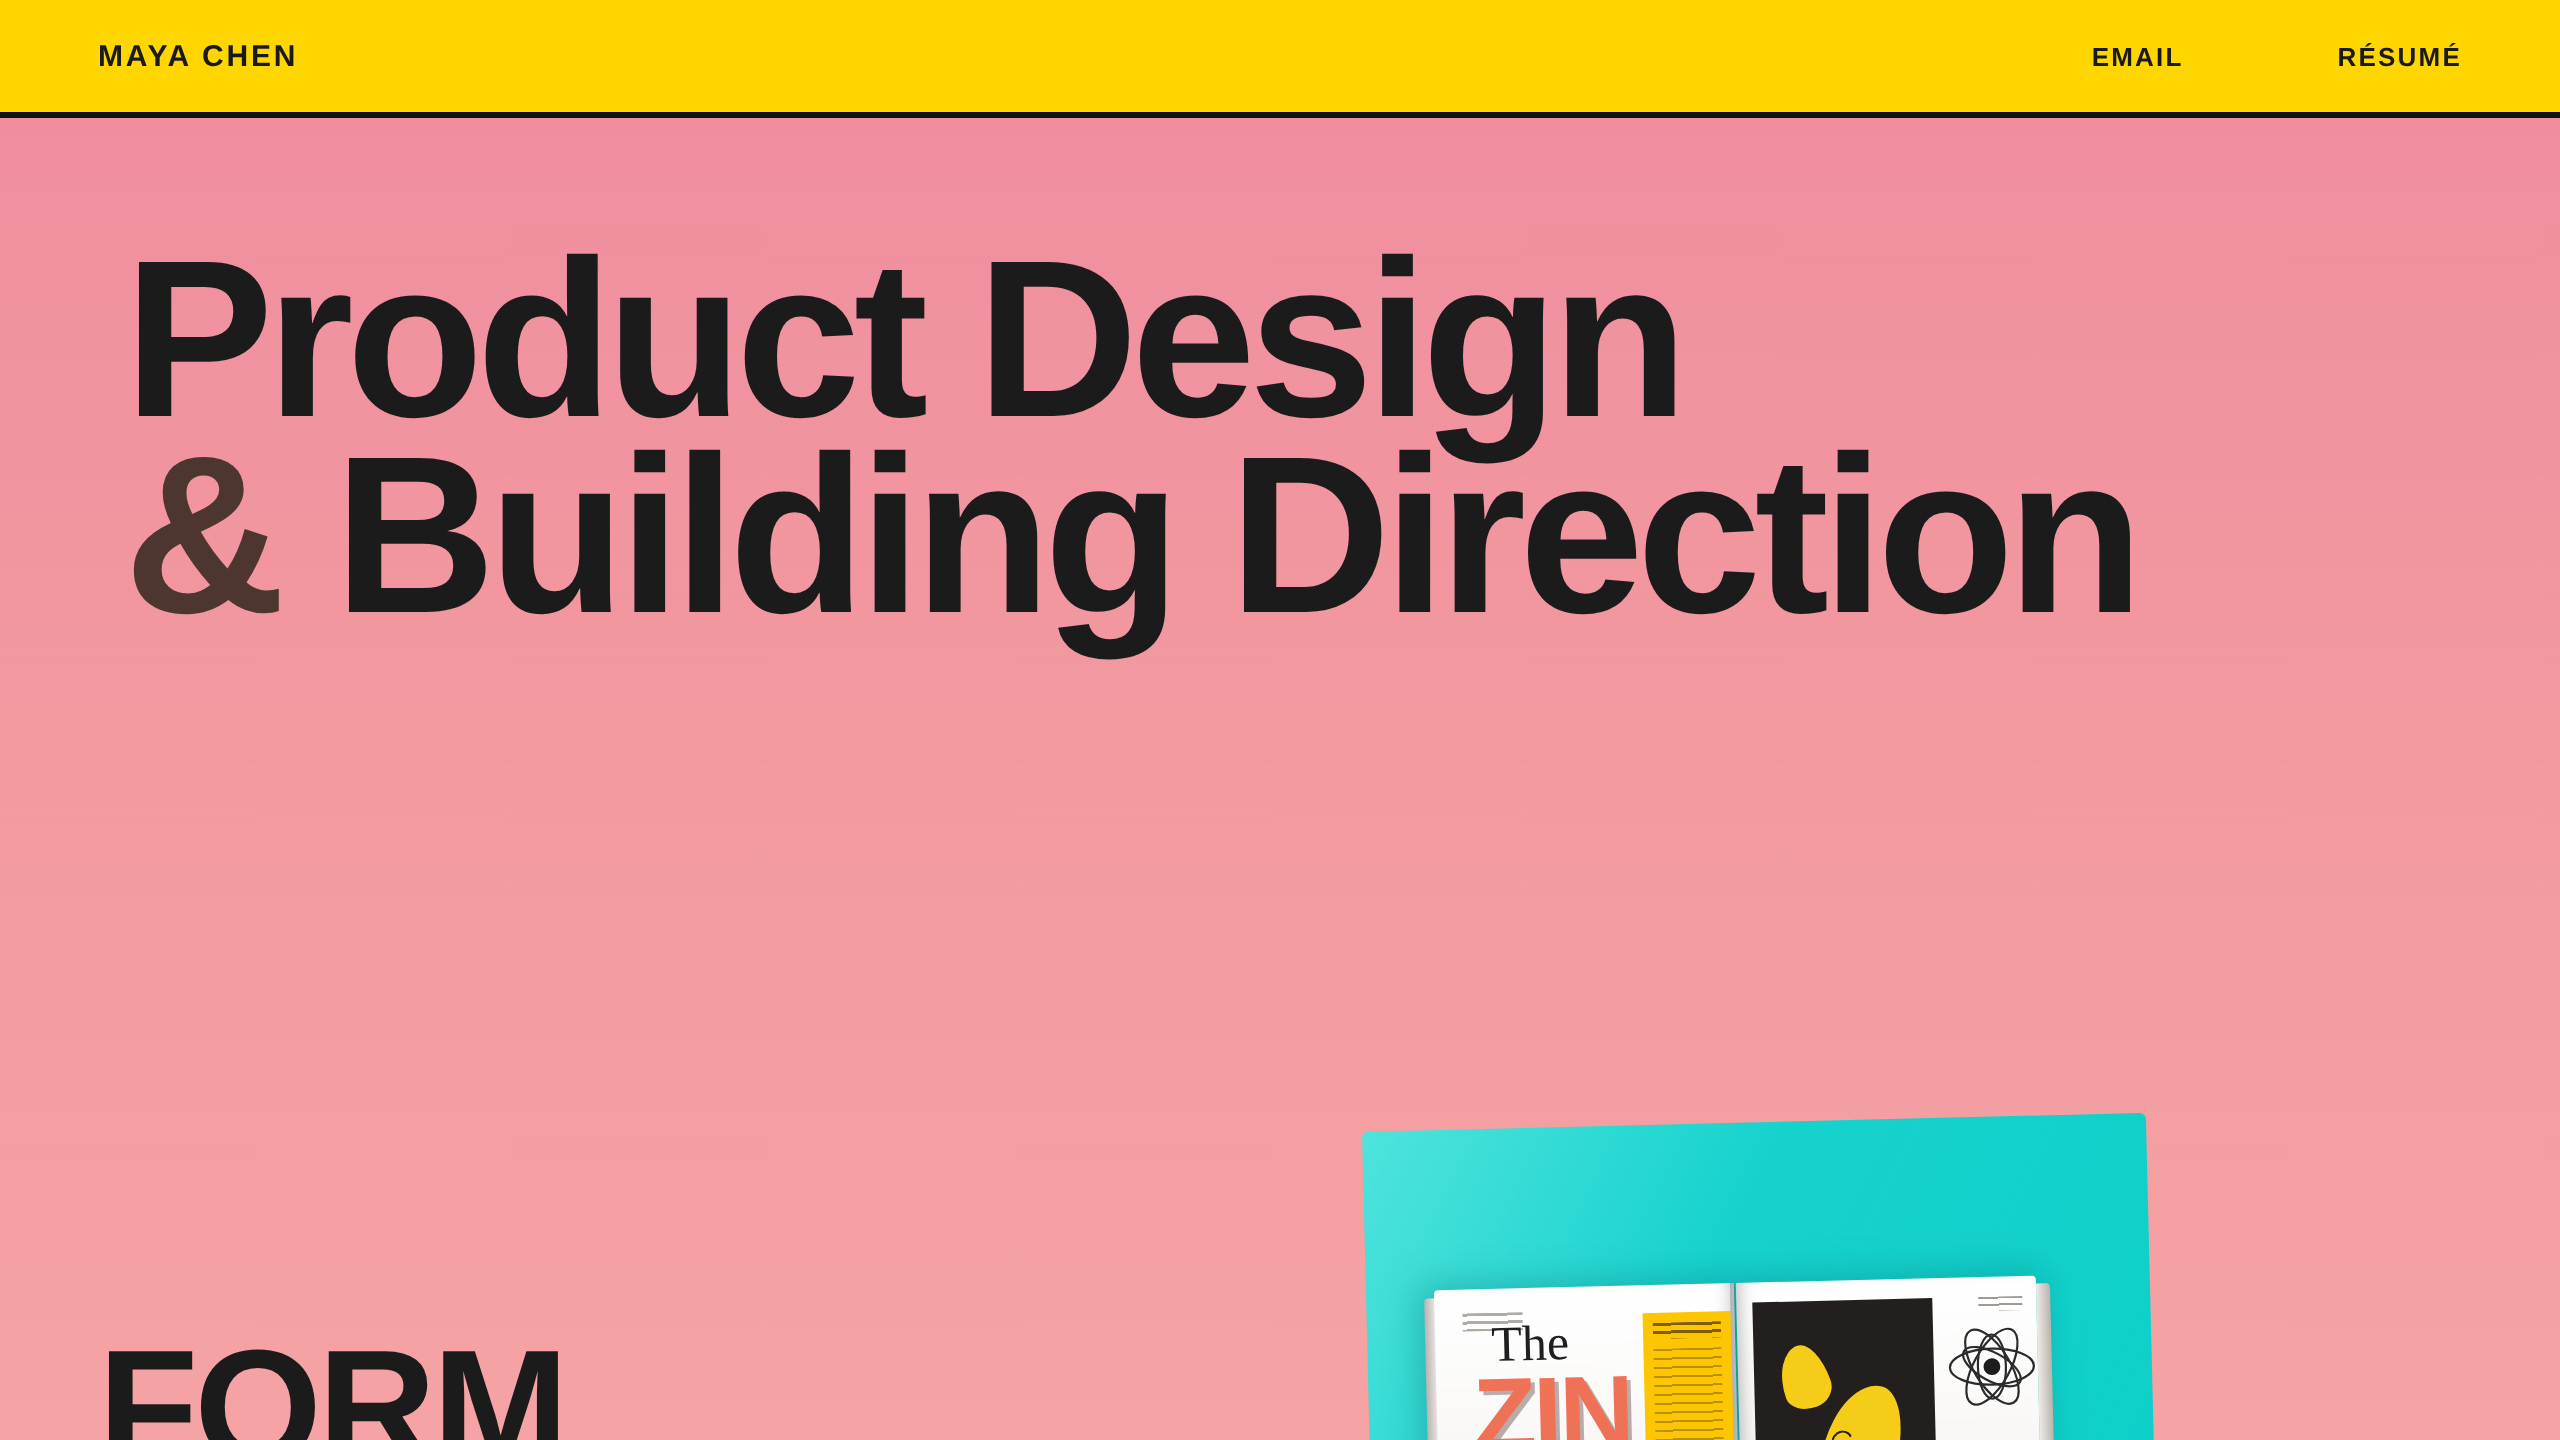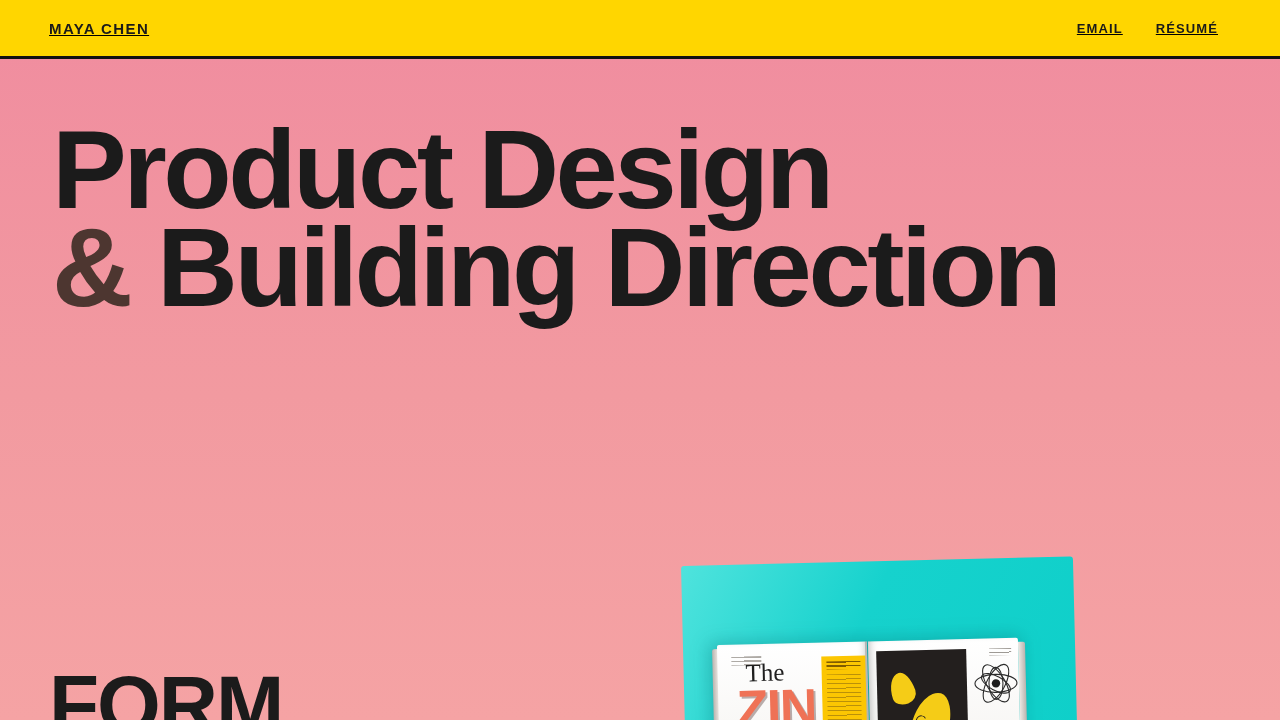--- a/index.html
+++ b/index.html
@@ -19,45 +19,45 @@
   }
 
   
   .navbar {
     position:absolute; top:0; left:0;
     width:1280px; height:59px;
     background:#ffd600;
     border-bottom:3px solid #111111;
     display:flex; align-items:center;
     justify-content:space-between;
-    padding:0 62px 0 49px;
+    padding:0 49px 0 49px;
     z-index:20;
-    text-decoration:underline;
   }
   .brand {
     font-size:15px; font-weight:bold;
     letter-spacing:1.4px;
     color:#1a1a1a;
     white-space:nowrap;
   }
   .nav-links { display:flex; align-items:center; gap:33px; }
   .nav-link {
     font-size:13px; font-weight:bold;
     letter-spacing:1.1px;
     color:#1a1a1a;
     text-decoration:none;
     white-space:nowrap;
     cursor:pointer;
+    margin-left:44px;
   }
 
   
   .hero { position:absolute; top:59px; left:0; width:1280px; }
 
   .headline {
-    position:absolute; left:52px; top:62px;
+    position:absolute; left:62px; top:62px;
     font-size:112px;
     font-weight:bold;
     line-height:98px;
     letter-spacing:-3.5px;
     color:#1b1b1b;
     white-space:nowrap;
   }
   .headline .amp { color:#4d3630; }
 
   .subtitle {

